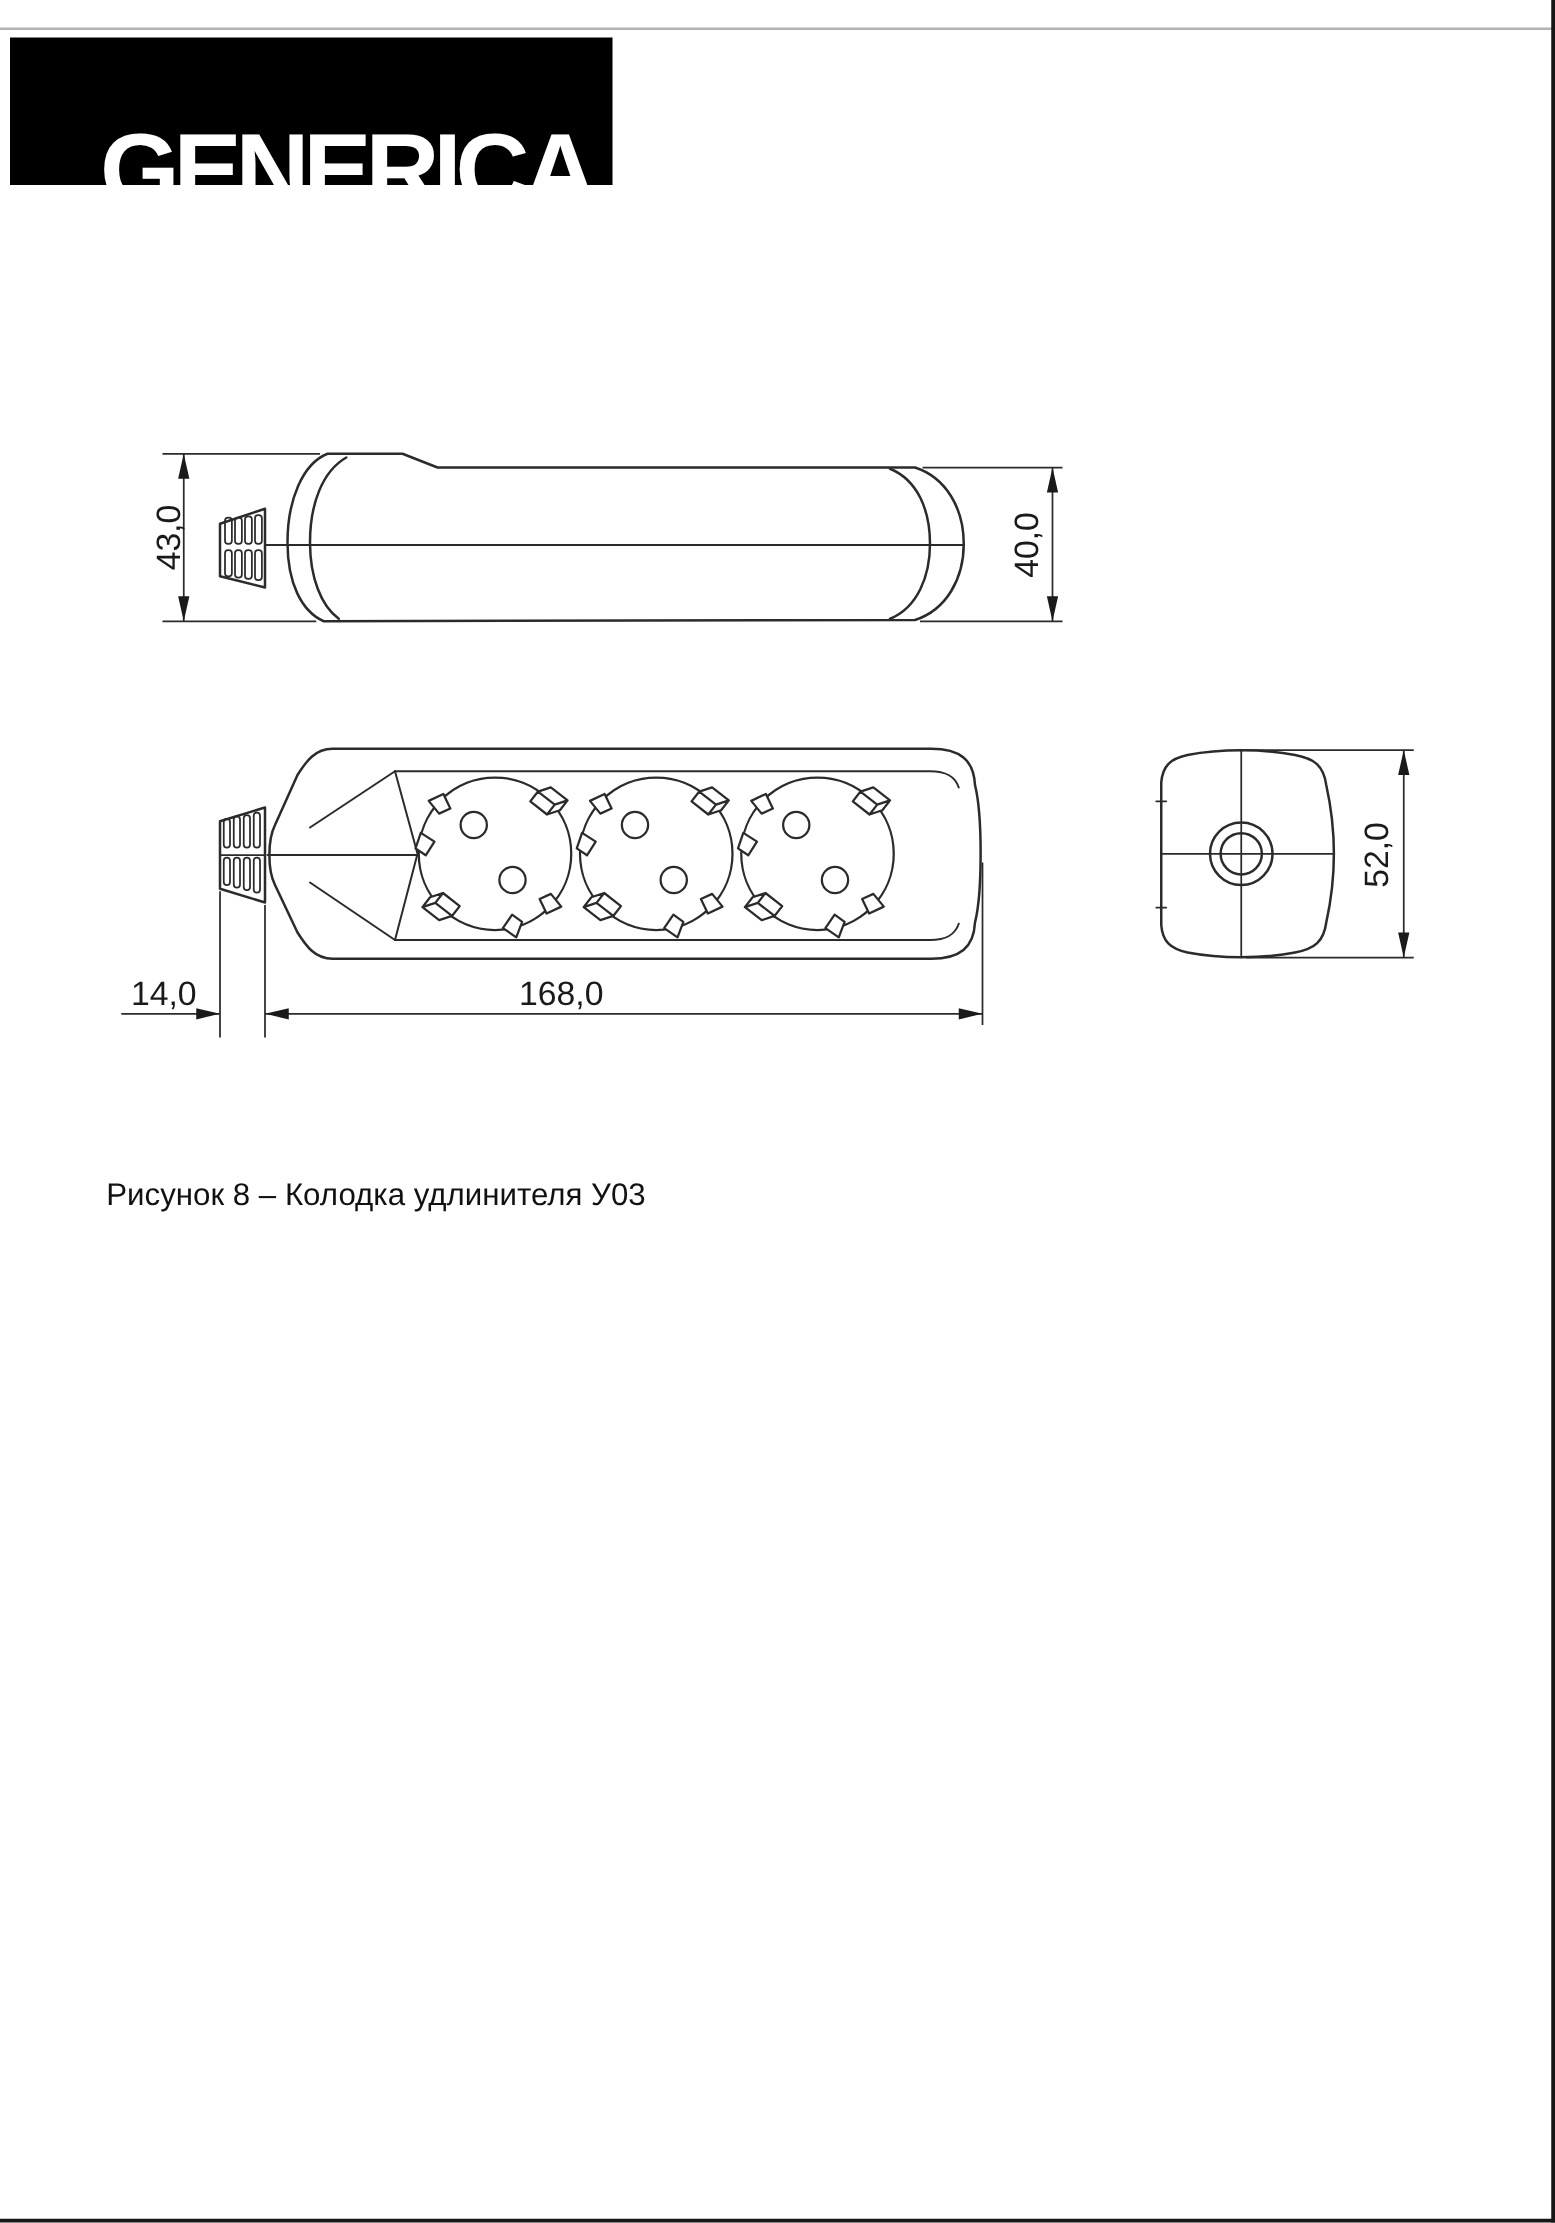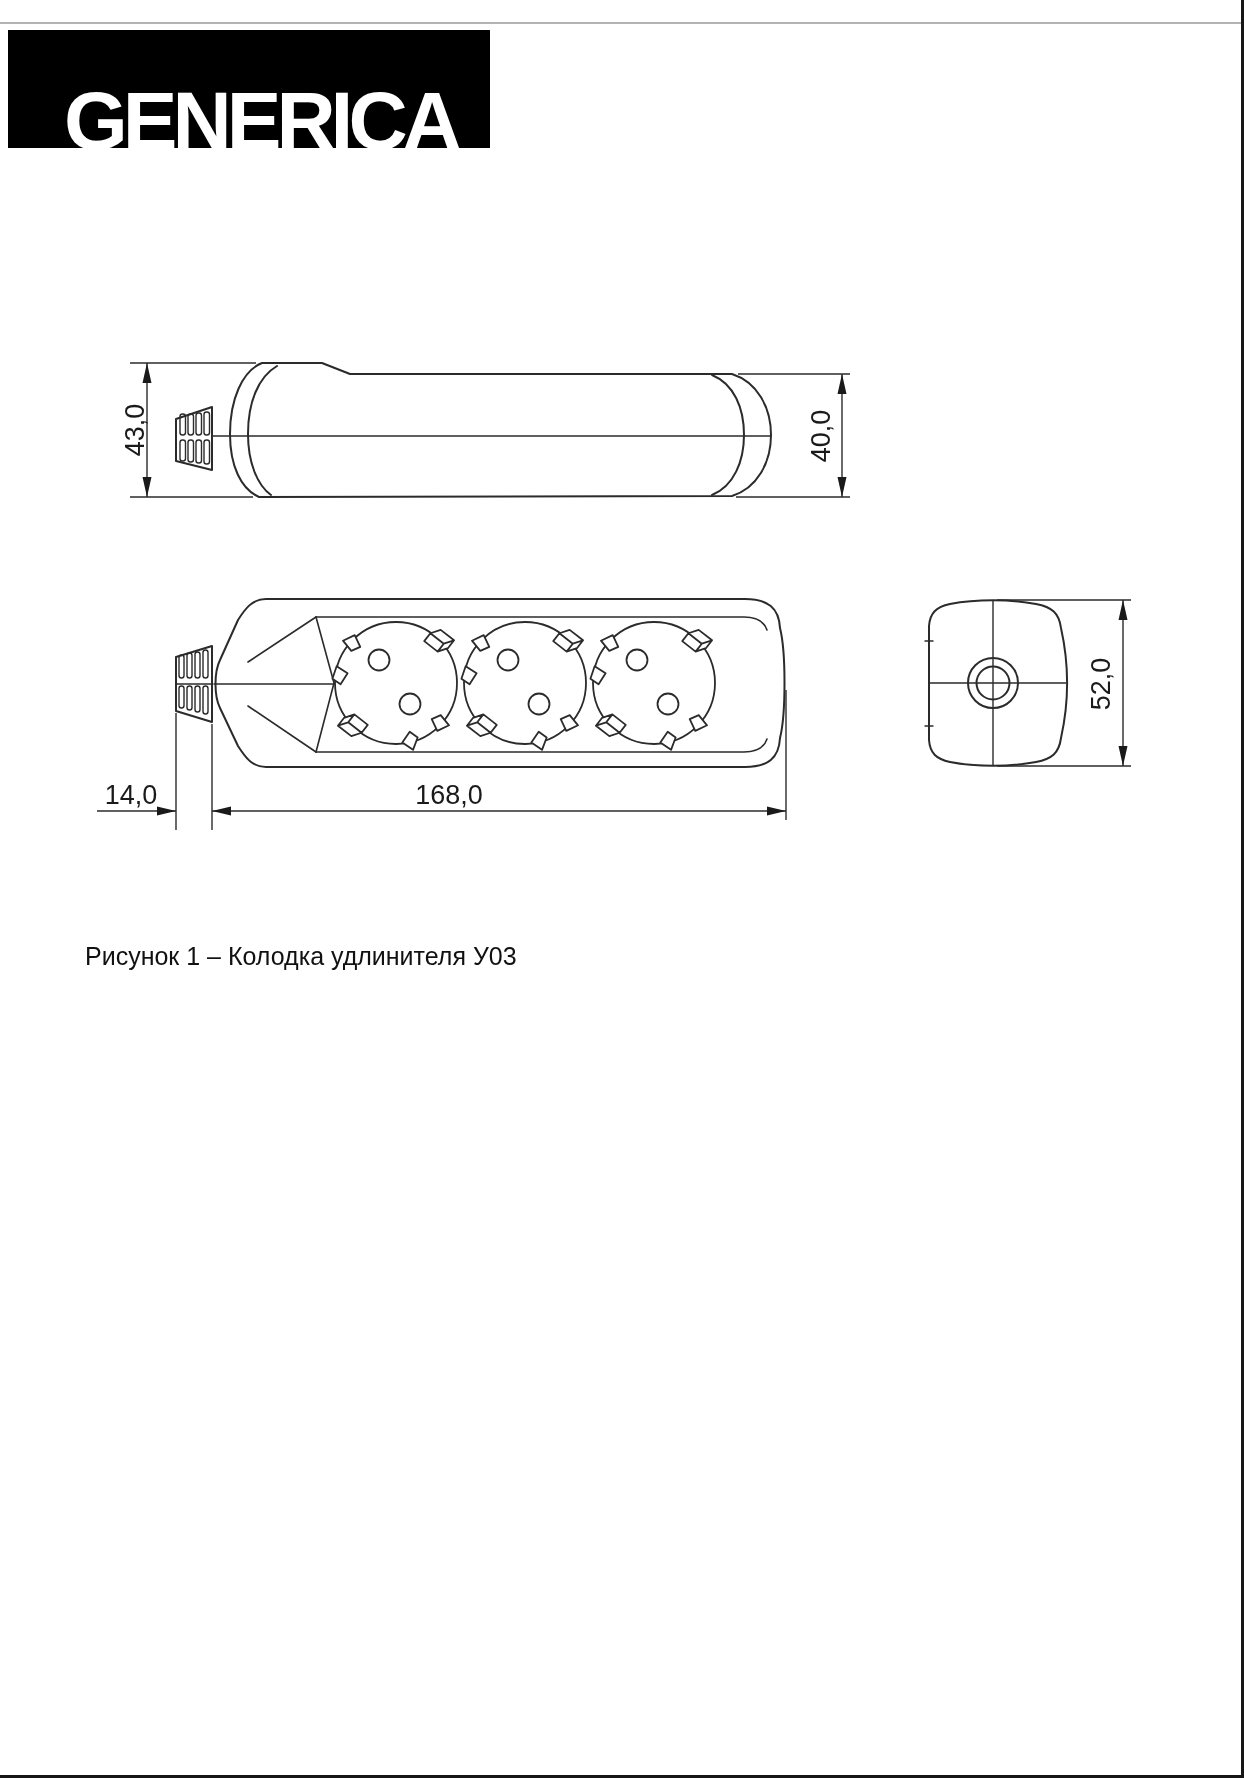--- a/index.html
+++ b/index.html
@@ -7,21 +7,21 @@
     width:1244px;height:1778px;position:relative;background:#ffffff;
     font-family:"Liberation Sans",sans-serif;overflow:hidden;
   }
   .top-rule{position:absolute;left:0;top:22px;width:100%;height:2px;background:#b3b3b3;}
   .edge-right{position:absolute;right:0;top:0;width:3px;height:100%;background:#161616;}
   .edge-bottom{position:absolute;left:0;bottom:0;width:100%;height:3px;background:#161616;}
   .logo-banner{
     position:absolute;left:8px;top:30px;width:482px;height:118px;background:#000000;
   }
   .logo-text{
-    position:absolute;left:56px;top:50px;margin:0;
+    position:absolute;left:56px;top:50px;margin:16px;
     font-size:82px;line-height:82px;font-weight:bold;letter-spacing:-5px;
     color:#ffffff;white-space:nowrap;
   }
   svg.drawing{position:absolute;left:0;top:0;}
   svg.drawing text{
     font-family:"Liberation Sans",sans-serif;font-size:27px;fill:#1a1a1a;stroke:none;
   }
   .caption{
     position:absolute;left:85px;top:942px;font-size:25px;color:#111111;white-space:nowrap;
   }
@@ -173,16 +173,16 @@
   <g stroke="#2b2b2b" stroke-width="1.4" fill="none">
     <path d="M 997,600 L 1131,600"></path>
     <path d="M 997,766 L 1131,766"></path>
     <path d="M 1123,600 L 1123,766"></path>
     <polygon points="1123,600 1118.5,620 1127.5,620" fill="#1a1a1a" stroke="none"></polygon>
     <polygon points="1123,766 1118.5,746 1127.5,746" fill="#1a1a1a" stroke="none"></polygon>
     <text transform="translate(1110,684) rotate(-90)" text-anchor="middle">52,0</text>
   </g>
 </svg>
 
-<div class="caption">Рисунок 1 – Колодка удлинителя У03</div>
+<div class="caption">Рисунок 8 – Колодка удлинителя У03</div>
 
 <div class="edge-right"></div>
 <div class="edge-bottom"></div>
 
 </body></html>

